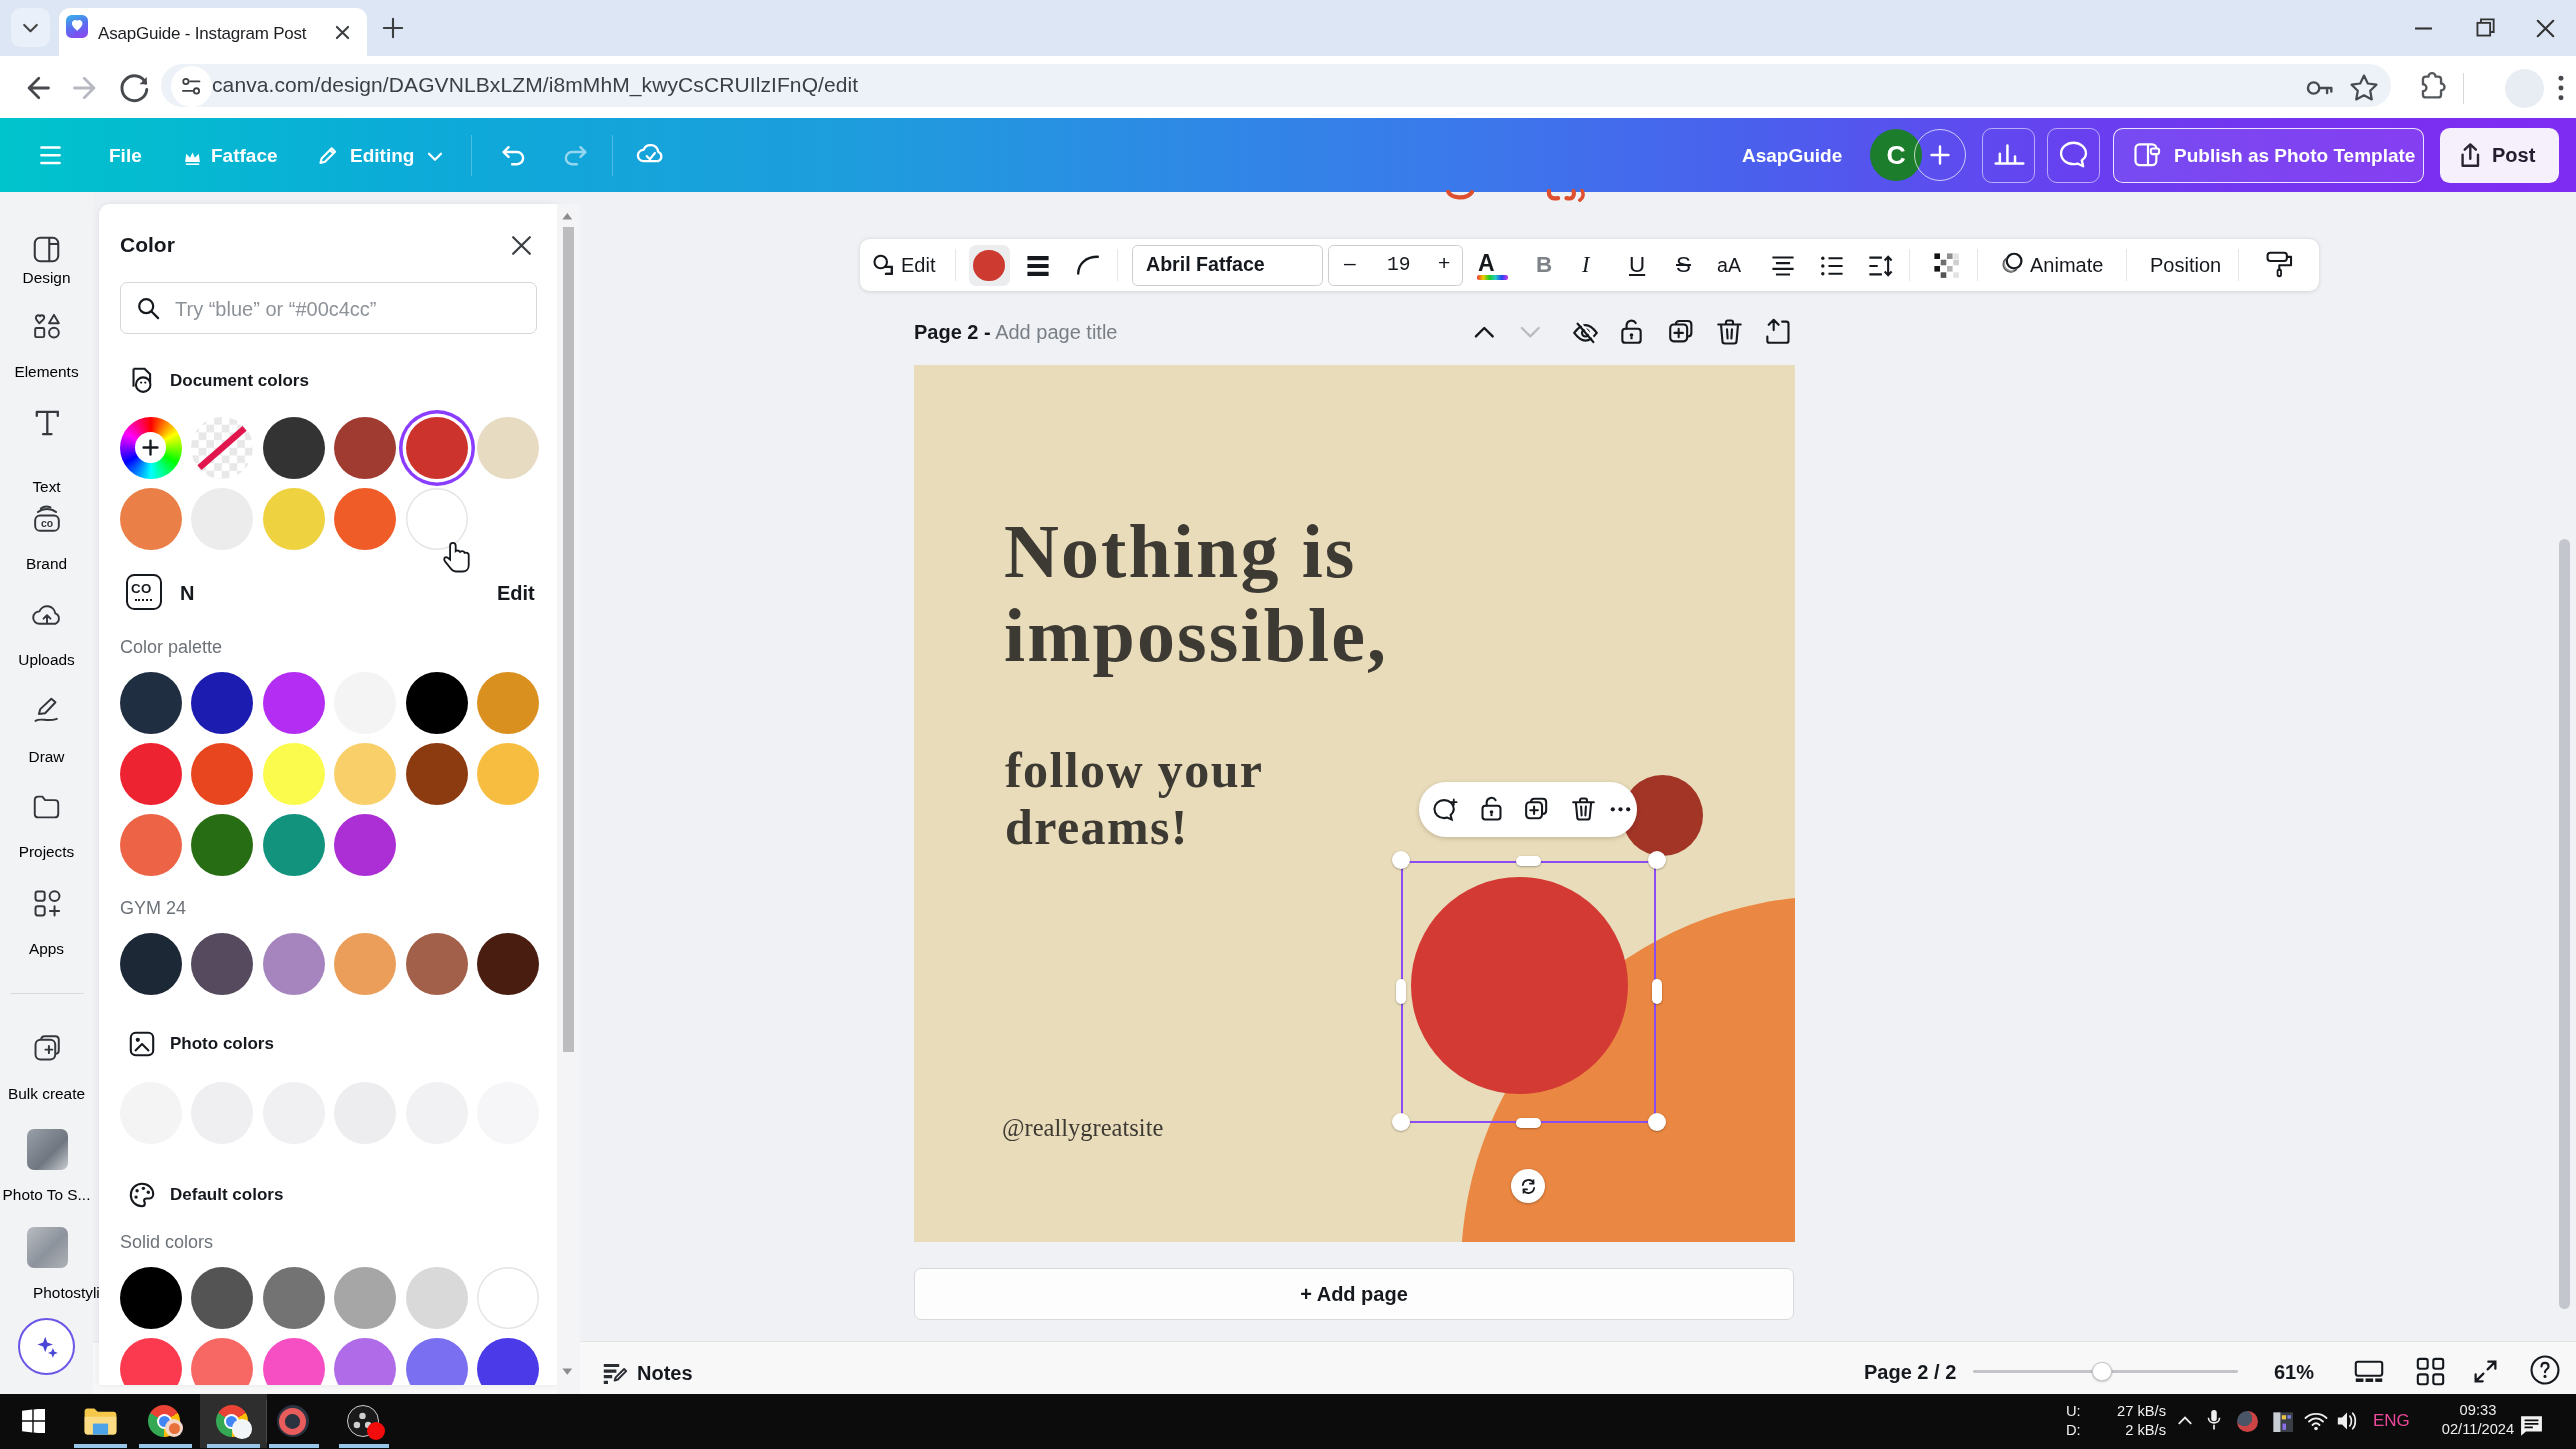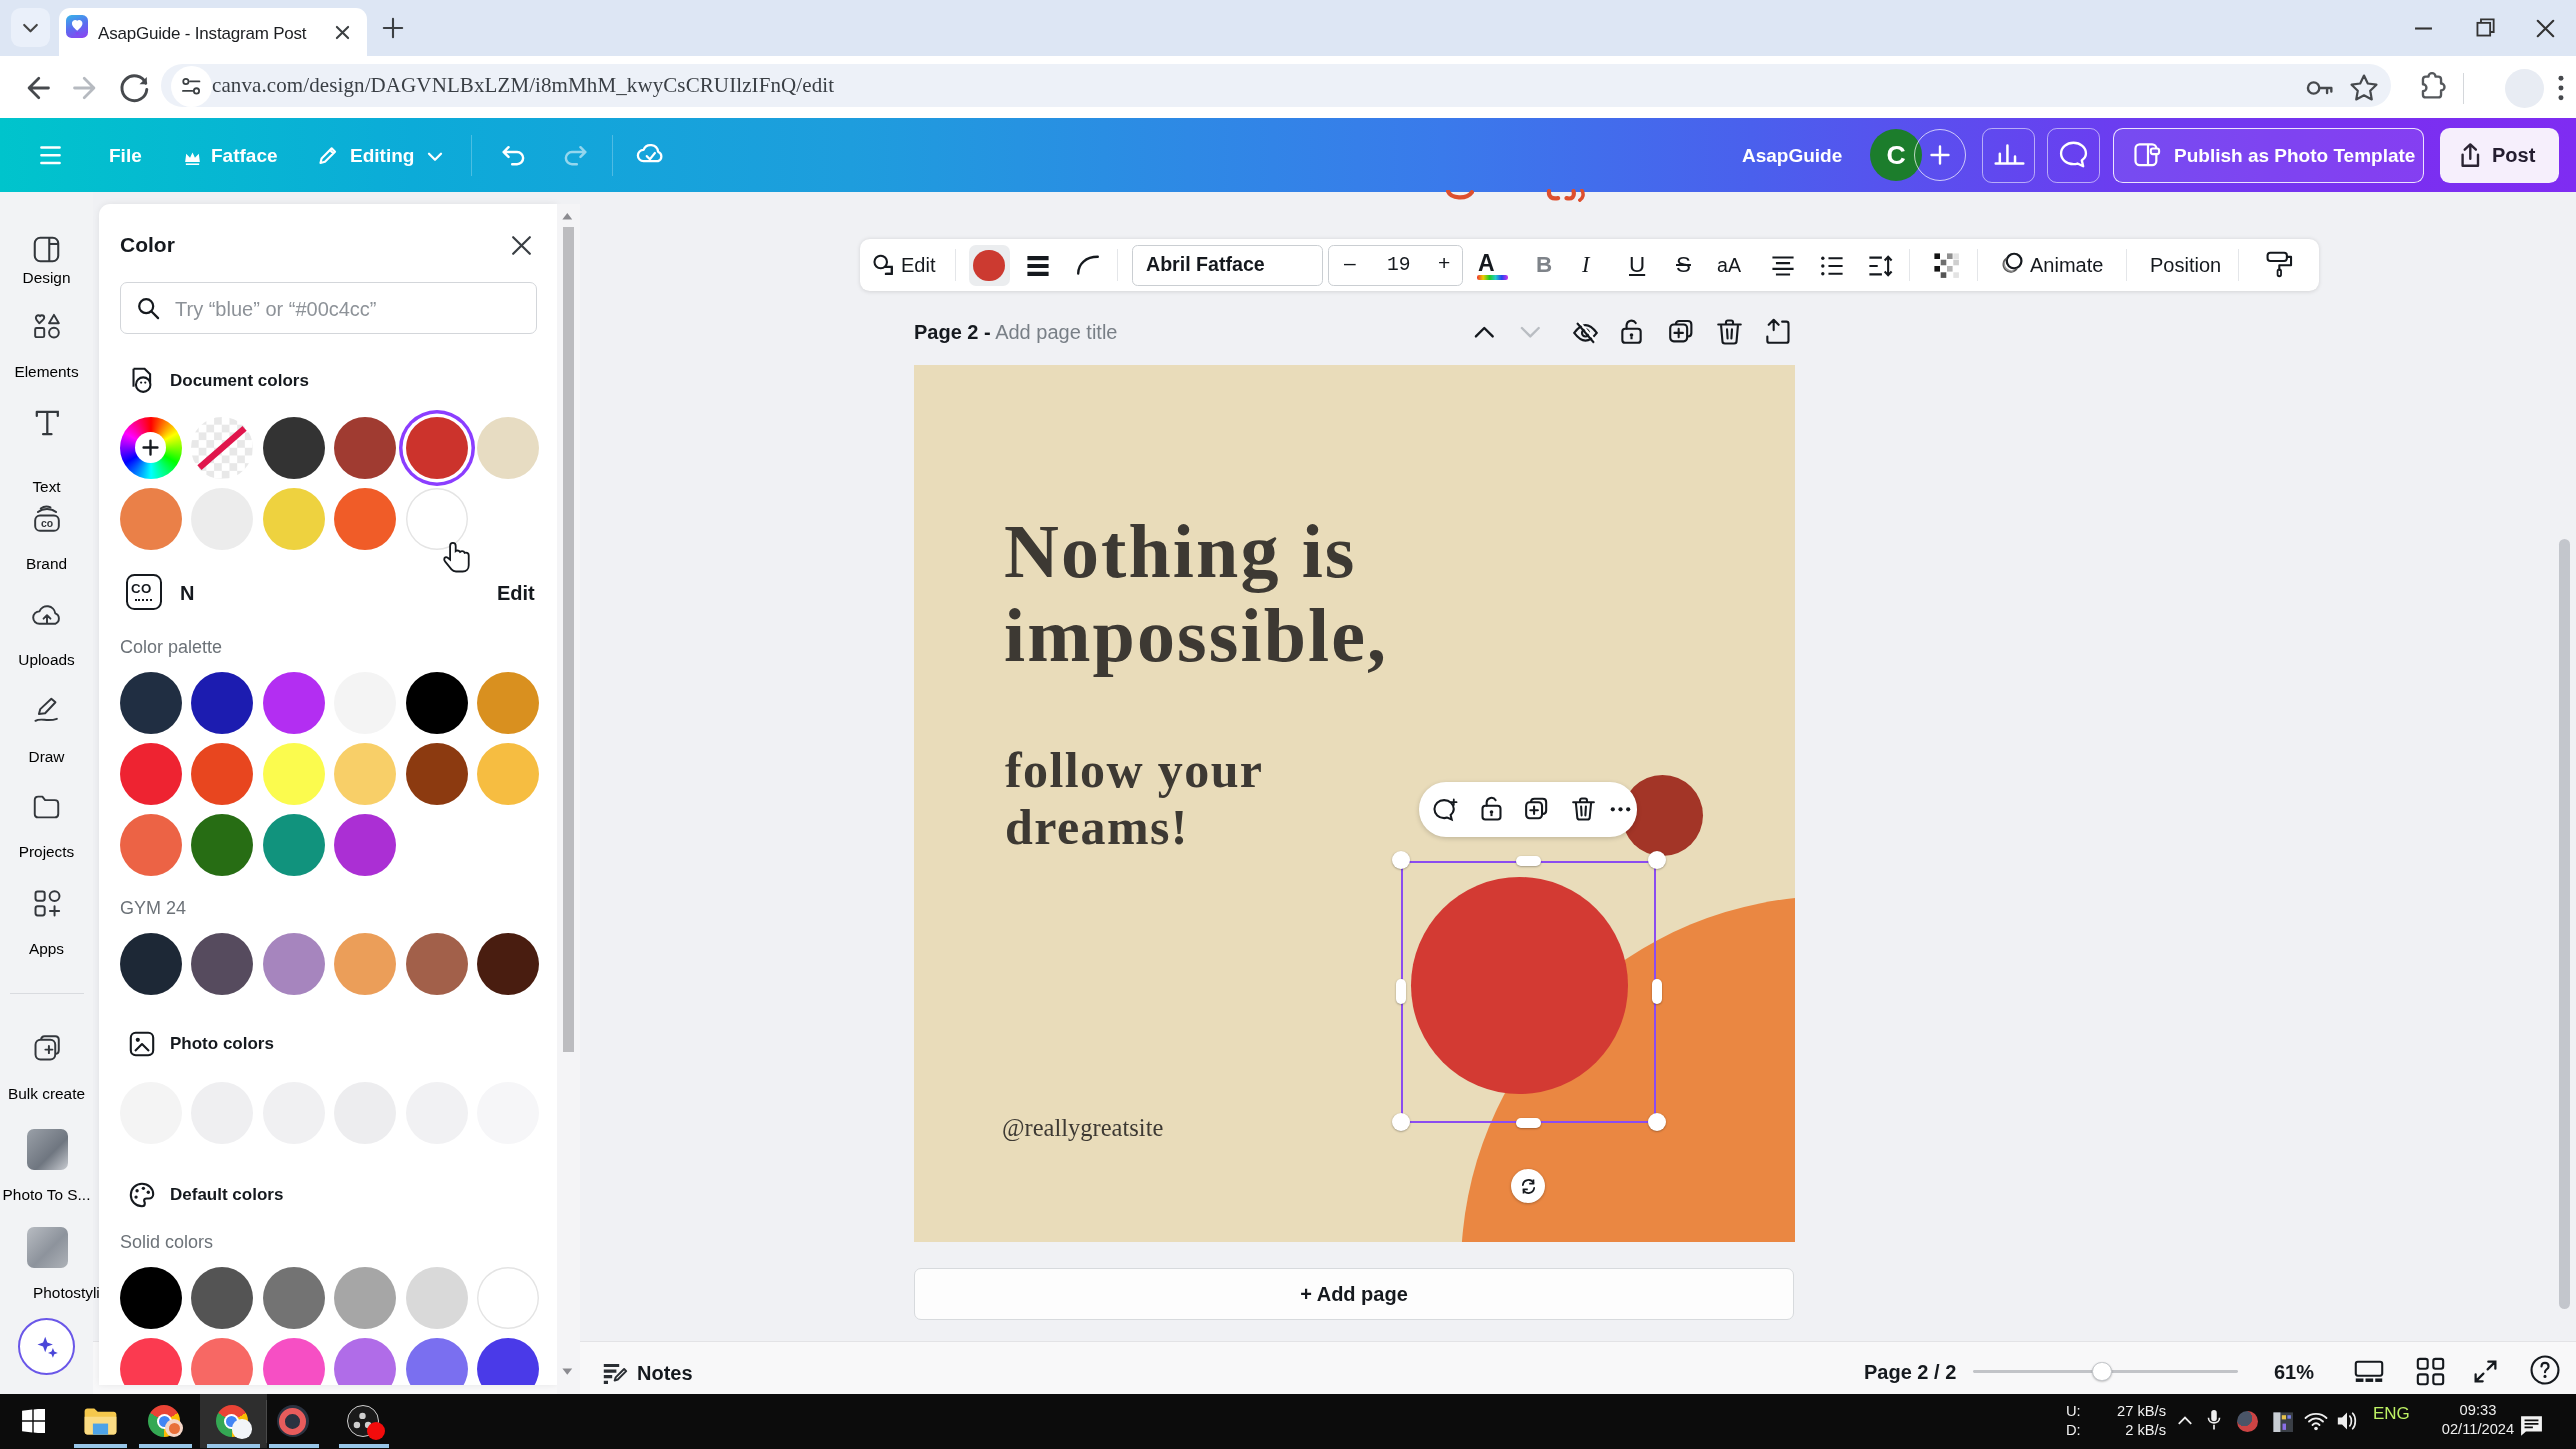--- a/index.html
+++ b/index.html
@@ -7,21 +7,21 @@
 body { font-family:"Liberation Sans", sans-serif; position:relative; background:#fff; }
 .abs { position:absolute; }
 
 #tabstrip { left:0; top:0; width:2576px; height:56px; background:#dde6f4; }
 #tabchev { left:11.2px; top:8.4px; width:39px; height:39px; background:#eaf0fa; border-radius:9.8px; }
 #tab { left:59px; top:7.7px; width:308px; height:48px; background:#fff; border-radius:11.2px 11.2px 0 0; }
 #tabicon { left:7px; top:7.7px; width:22.4px; height:22.4px; border-radius:5.6px; background:linear-gradient(160deg,#35b6e8 0%,#5b6cf0 50%,#9040f0 100%); }
 #tabtitle { left:39px; top:16px; font-size:17px; color:#1c1e21; white-space:nowrap; letter-spacing:-0.2px; }
 .winbtn { top:12.6px; width:31px; height:31px; }
 
-#btoolbar { left:0; top:56px; width:2576px; height:54px; background:#fff;font-family:Liberation Serif, serif; }
+#btoolbar { left:0; top:56px; width:2576px; height:54px; background:#fff; }
 #urlpill { left:161px; top:8.4px; width:2230px; height:43px; background:#edf1f8; border-radius:22px; }
 #urltext { left:51px; top:9px; font-size:21px; color:#3a3f45; letter-spacing:0.1px; }
 
 #cheader { left:0; top:118px; width:2576px; height:74px; background:linear-gradient(90deg,#00c4cc 0%,#0cabd8 16%,#1e9ddd 33%,#3a7aeb 56%,#4a60ed 68%,#6b3df0 82%,#7930f0 92%,#7f2cf2 100%); color:#fff; }
 .hlabel { font-size:19px; font-weight:700; color:#fff; }
 .hdiv { top:17px; width:1.4px; height:41px; background:rgba(255,255,255,0.25); }
 #pubbtn { left:2113px; top:9.8px; width:311px; height:55px; border:1.4px solid rgba(255,255,255,0.85); border-radius:9.8px; background:rgba(255,255,255,0.08); }
 #sharebtn { left:2440px; top:9.8px; width:119px; height:55px; border-radius:9.8px; background:#f6effc; color:#221b2e; }
 
 #workspace { left:93px; top:192px; width:2483px; height:1153px; background:#f0f1f4; }
@@ -655,20 +655,20 @@
       <rect x="15" y="18" width="5" height="9" fill="#8a6fe8"></rect>
     </svg>
   <svg class="abs" style="left:2304px;top:17px" width="24" height="21" viewBox="0 0 34 30">
       <path d="M2 10 C10 2 24 2 32 10 M7 15 C13 9 21 9 27 15 M12 20 C15 17 19 17 22 20" fill="none" stroke="#eee" stroke-width="2.6" stroke-linecap="round"></path>
       <circle cx="17" cy="25" r="2.6" fill="#eee"></circle>
     </svg>
   <svg class="abs" style="left:2335px;top:15.4px" width="24" height="24" viewBox="0 0 34 34">
       <path d="M4 12 L10 12 L17 5 L17 29 L10 22 L4 22 Z" fill="#eee"></path>
       <path d="M21 10 C24 13 24 21 21 24 M25 6 C30 11 30 23 25 28" fill="none" stroke="#eee" stroke-width="2.4" stroke-linecap="round"></path>
     </svg>
-  <div class="abs" style="left:2373px;top:10px;font-size:17px;color:#bef264;">ENG</div>
+  <div class="abs" style="left:2373px;top:17px;font-size:17px;color:#ec4899;">ENG</div>
   <div class="abs" style="left:2436px;top:7px;width:84px;font-size:14.7px;color:#eee;line-height:19px;text-align:center;">09:33<br>02/11/2024</div>
   <svg class="abs" style="left:2519px;top:19.6px" width="25" height="24" viewBox="0 0 36 34">
       <path d="M3 3 L33 3 L33 25 L10 25 L3 31 Z" fill="#f2f2f2"></path>
       <path d="M8 9 H28 M8 14 H28 M8 19 H20" stroke="#0c0c0c" stroke-width="2.6"></path>
     </svg>
 </div>
 
 
 </body></html>

